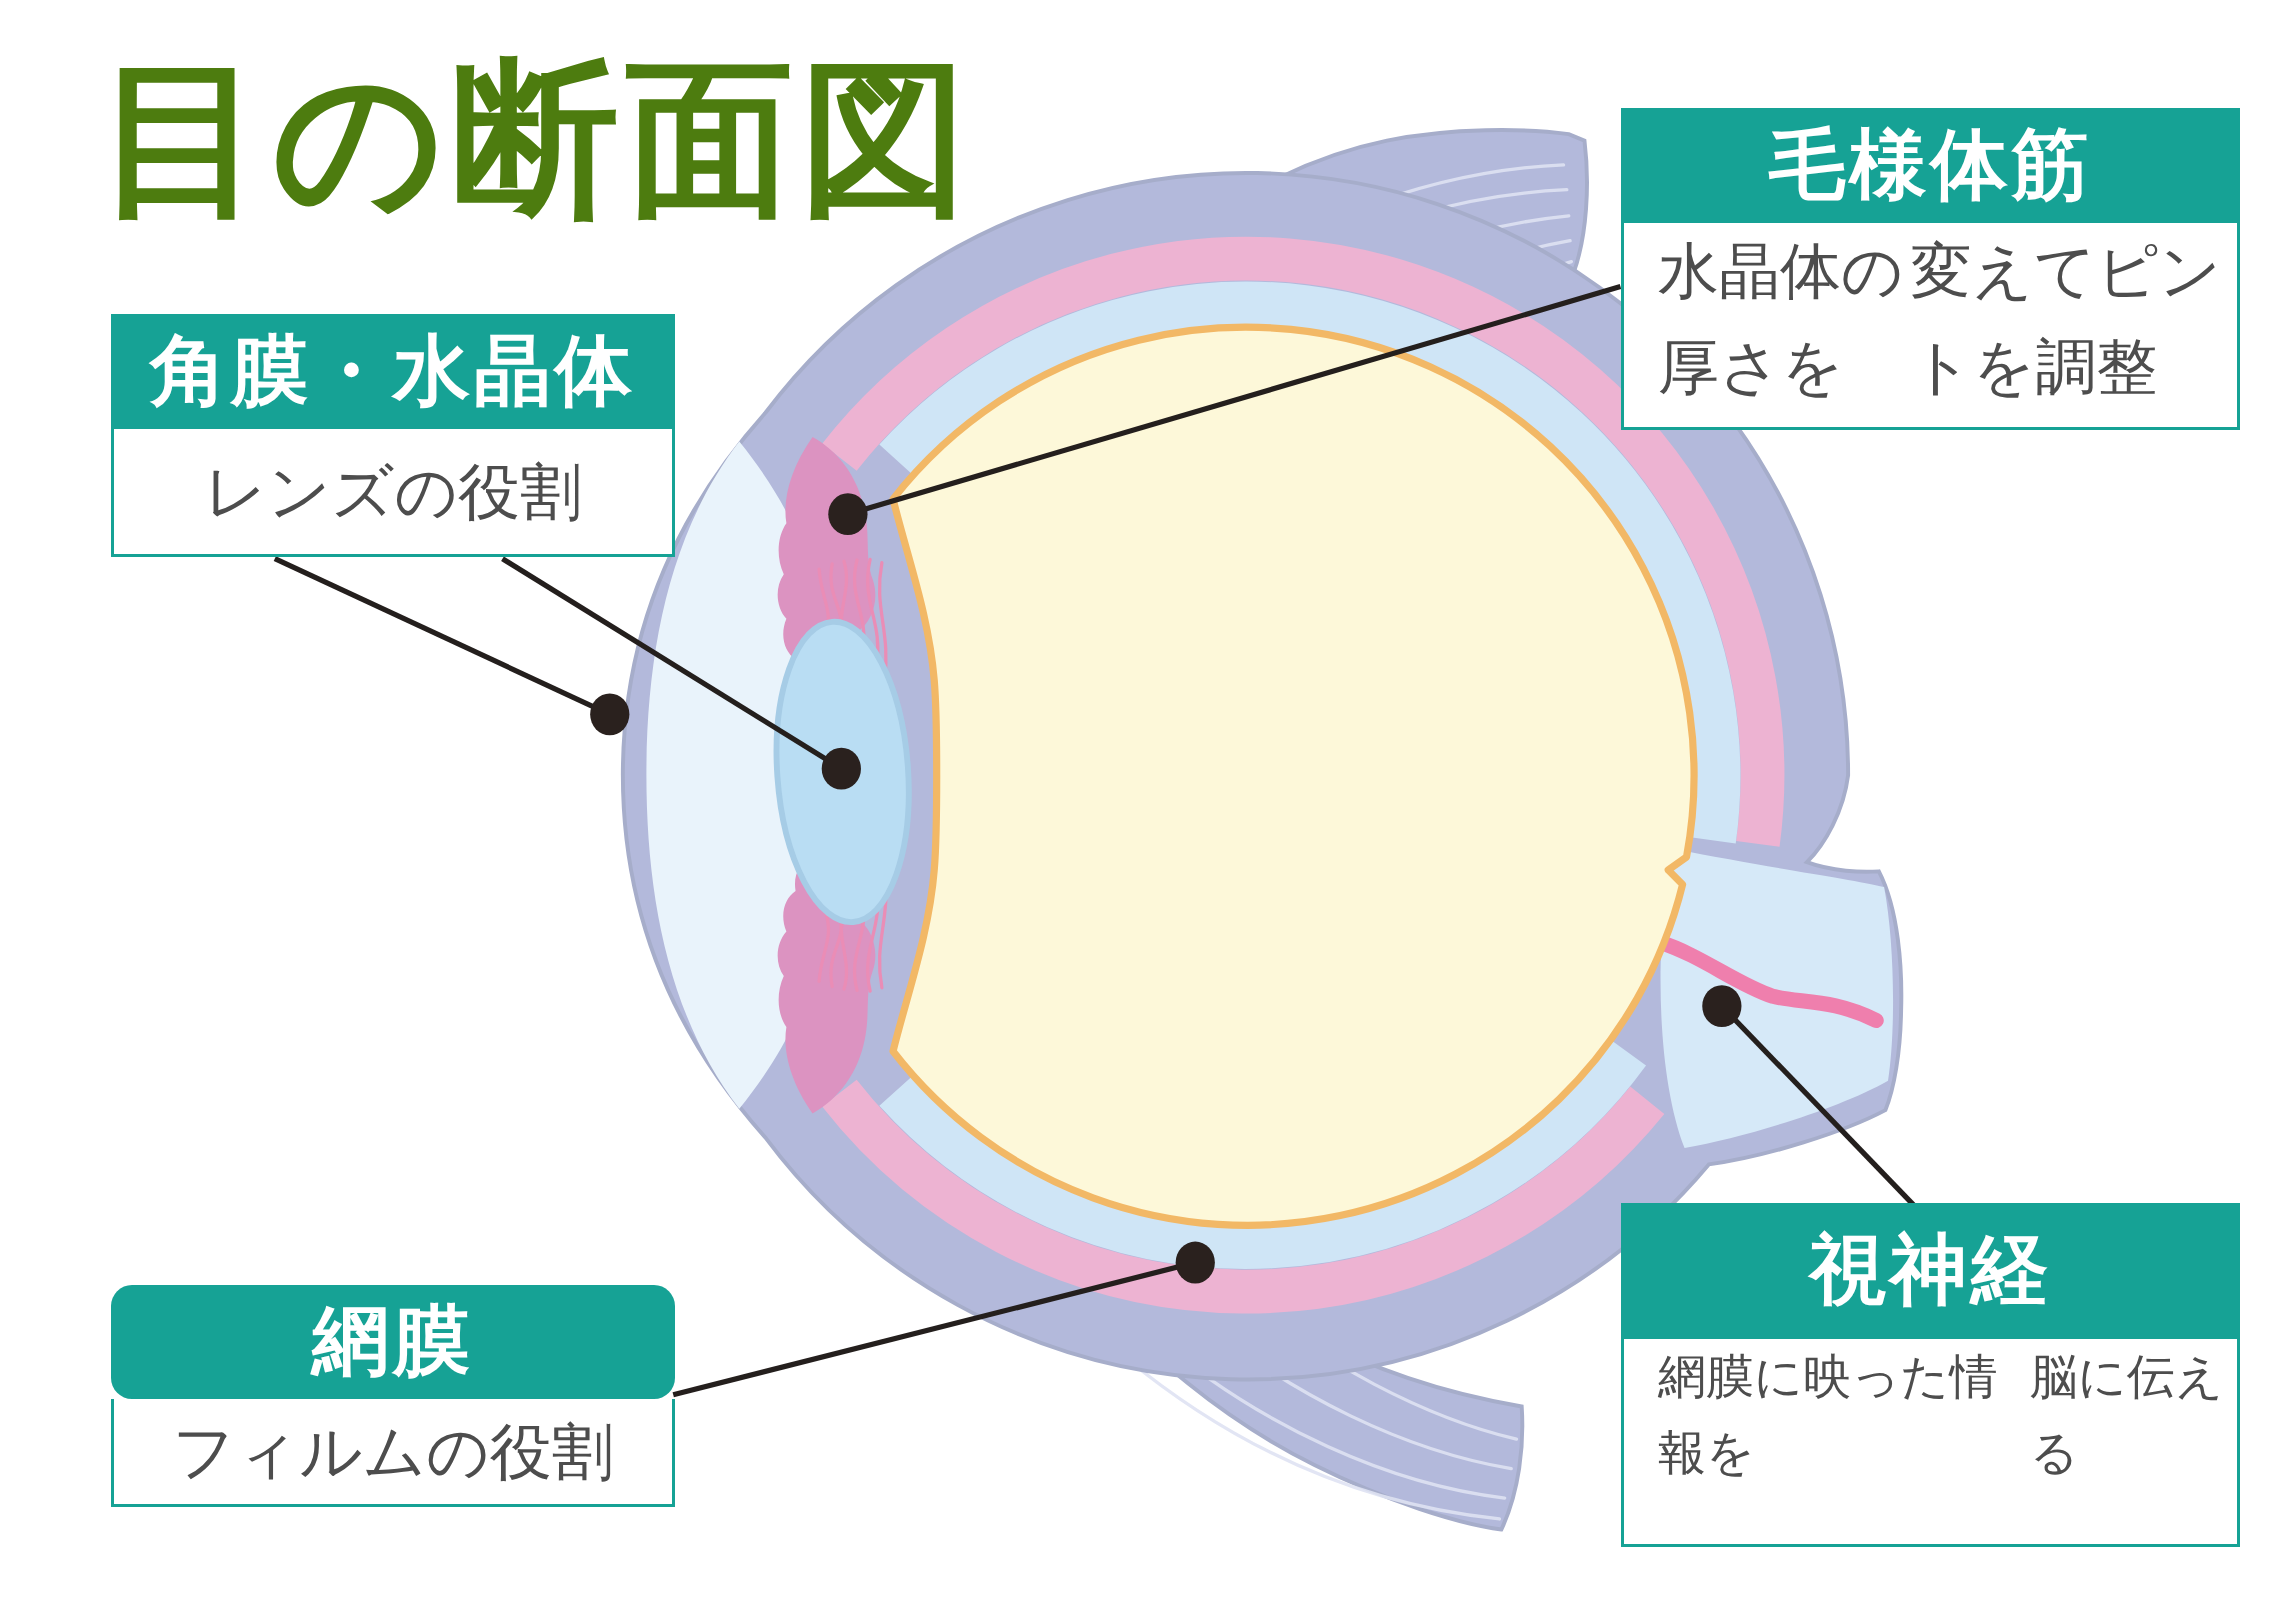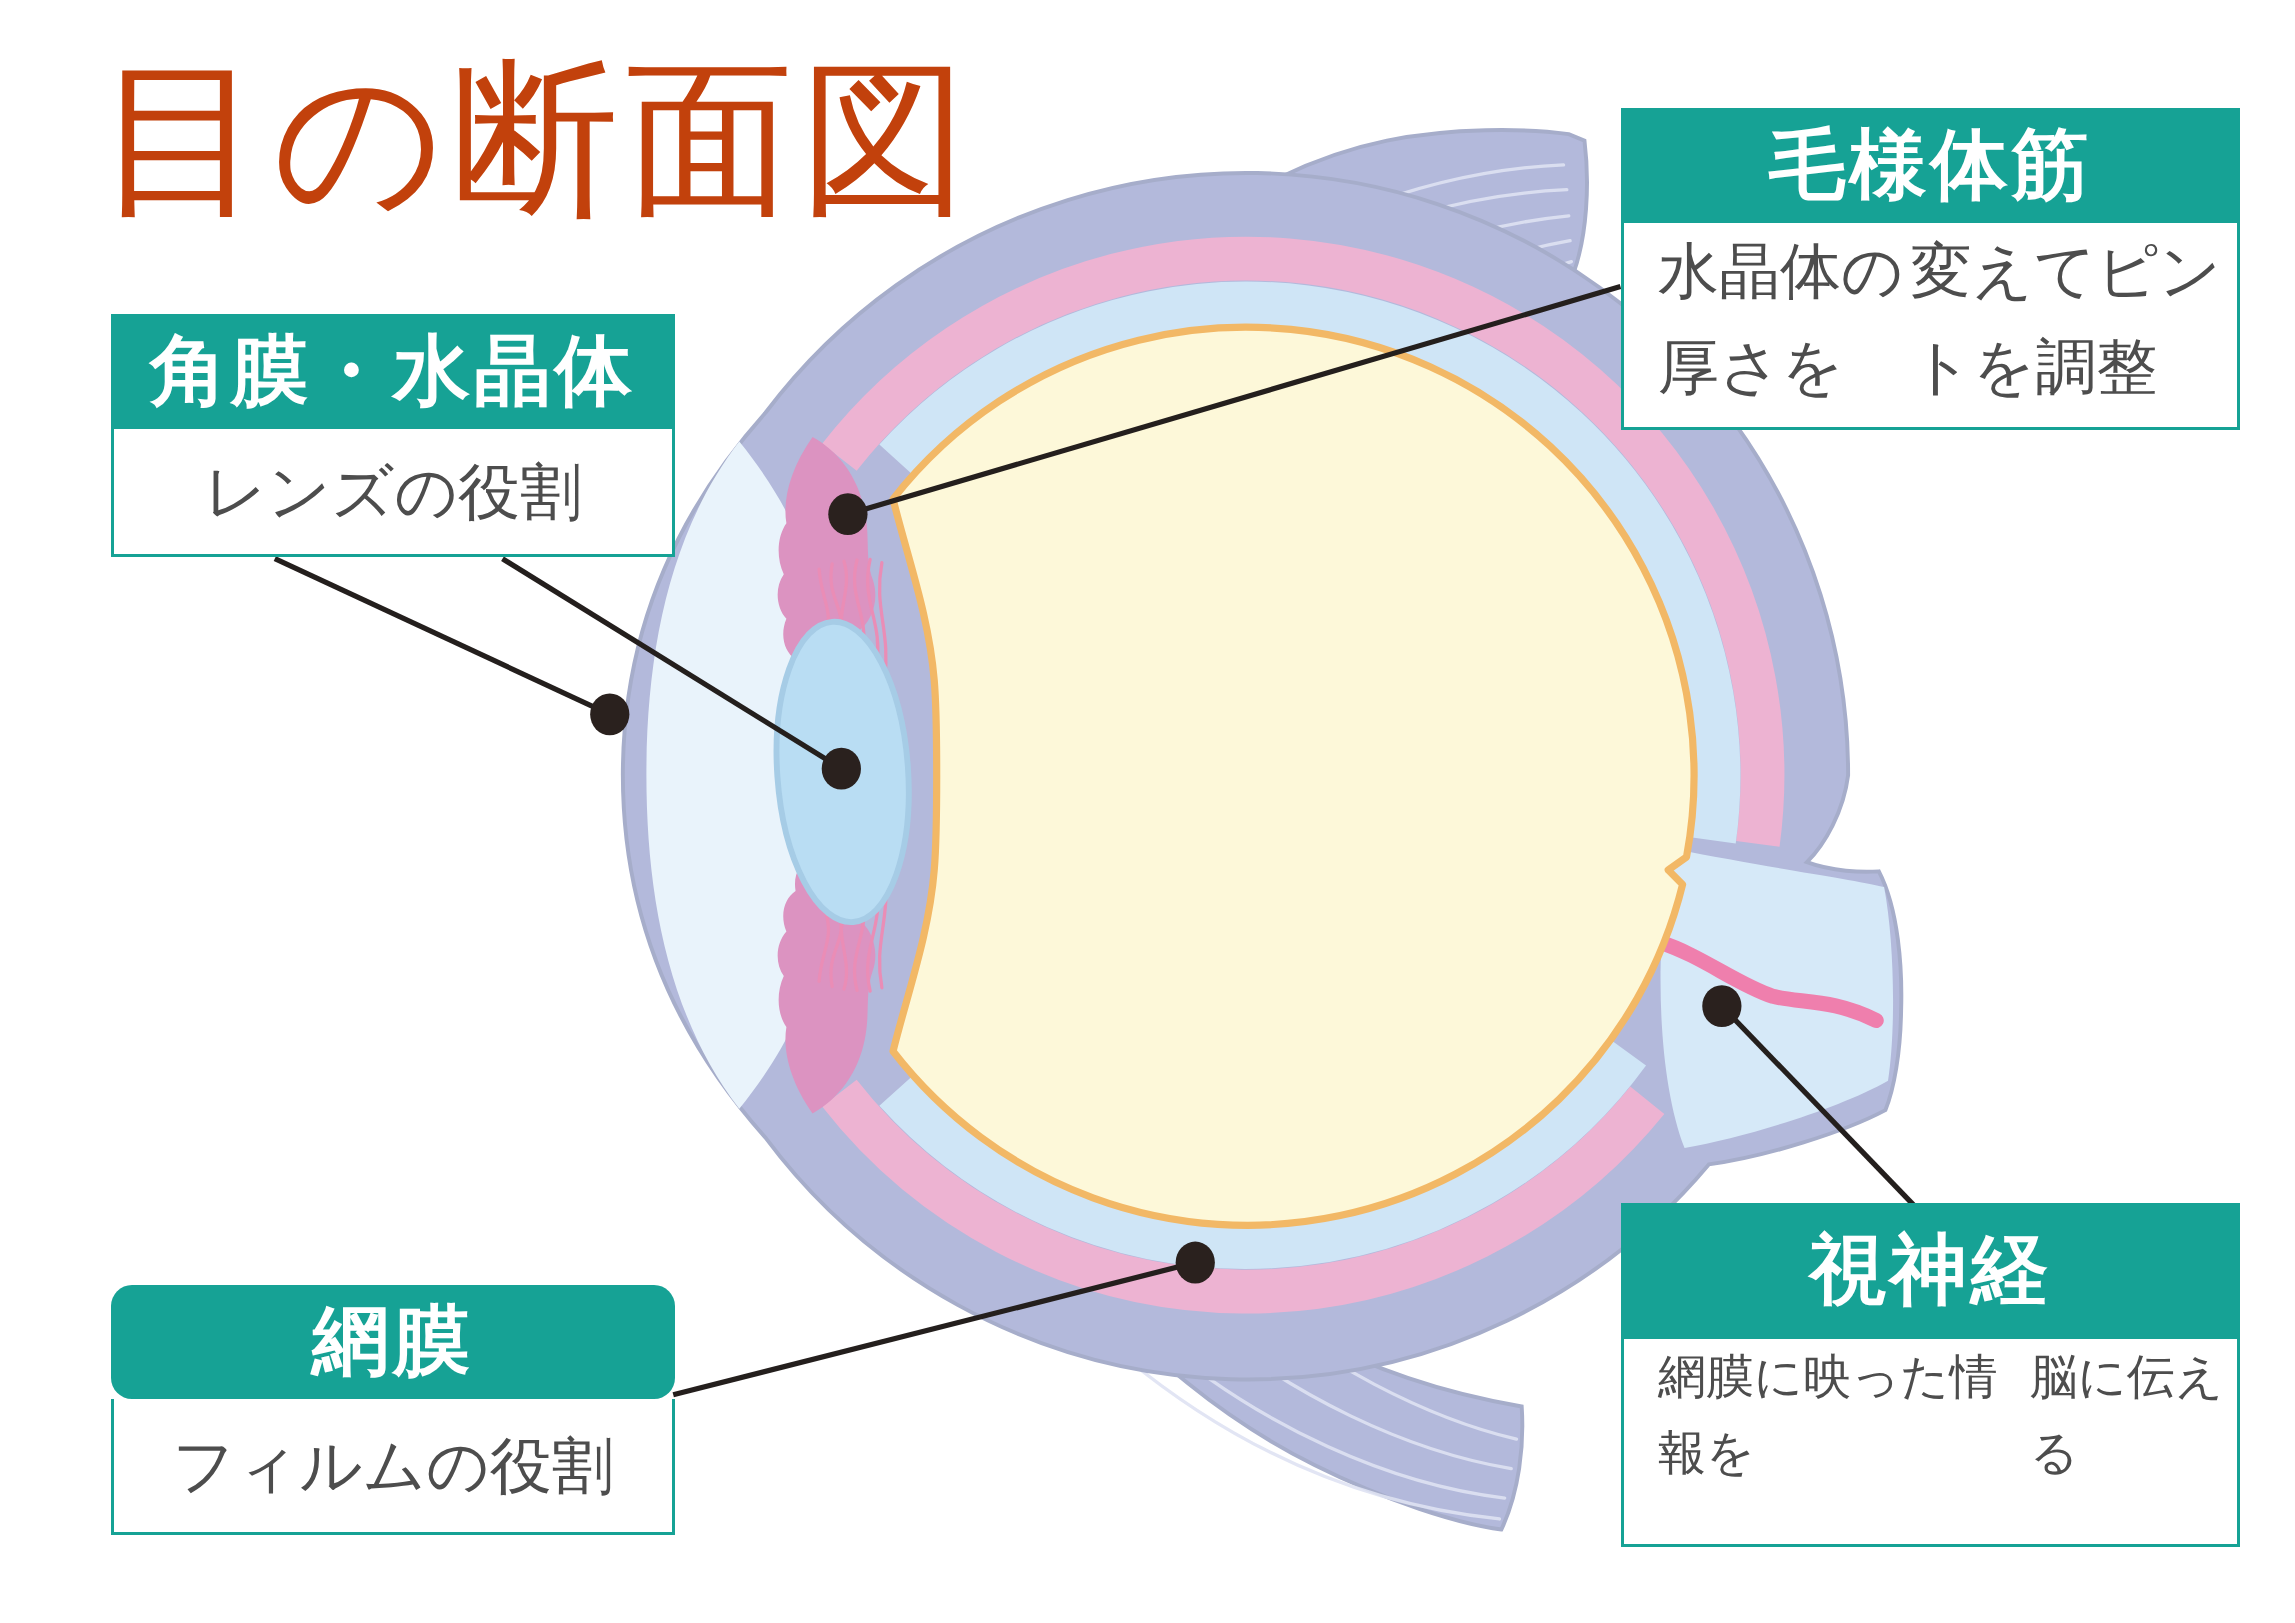--- a/index.html
+++ b/index.html
@@ -3,21 +3,21 @@
 <meta charset="utf-8">
 <style>
   html,body { margin:0; padding:0; background:#ffffff; }
   body { font-family: "Liberation Sans", sans-serif; }
   #canvas {
     position:relative; width:2295px; height:1623px; background:#ffffff; overflow:hidden;
   }
   #eye-svg { position:absolute; left:0; top:0; width:2295px; height:1623px; }
   .page-title {
     position:absolute; left:98px; top:39px;
-    font-size:168px; font-weight:400; color:#c2410c; letter-spacing:6.5px;
+    font-size:168px; font-weight:700; color:#4d7c0f; letter-spacing:6.5px;
     line-height:1.2; white-space:nowrap;
   }
   .label-box { position:absolute; }
   .label-head {
     background:#16a295; color:#ffffff;
     display:flex; align-items:center; justify-content:center;
     font-weight:700; letter-spacing:3.9px; white-space:nowrap;text-align:right;
   }
   .label-body {
     background:#ffffff; border:3.9px solid #16a295; border-top:none;
@@ -32,21 +32,21 @@
   #box-cornea  .label-body { height:128px; font-size:62px;  }
 
   
   #box-ciliary       { left:1621px; top:108px;  width:619px; }
   #box-ciliary .label-head { height:115px; font-size:77px; }
   #box-ciliary .label-body { height:207px; font-size:61px; padding-left:34px; line-height:1.58; }
 
   
   #box-retina        { left:111px;  top:1285px; width:564px; }
   #box-retina  .label-head { height:114px; font-size:77px;border-radius:21px; }
-  #box-retina  .label-body { height:136px; font-size:62px;  }
+  #box-retina  .label-body { height:108px; font-size:62px;  }
 
   
   #box-optic         { left:1621px; top:1203px; width:619px; }
   #box-optic   .label-head { height:136px; font-size:77px; }
   #box-optic   .label-body { height:208px; font-size:48px; padding-left:34px; line-height:1.58; }
 </style>
 </head>
 <body>
 
 <div id="canvas">

